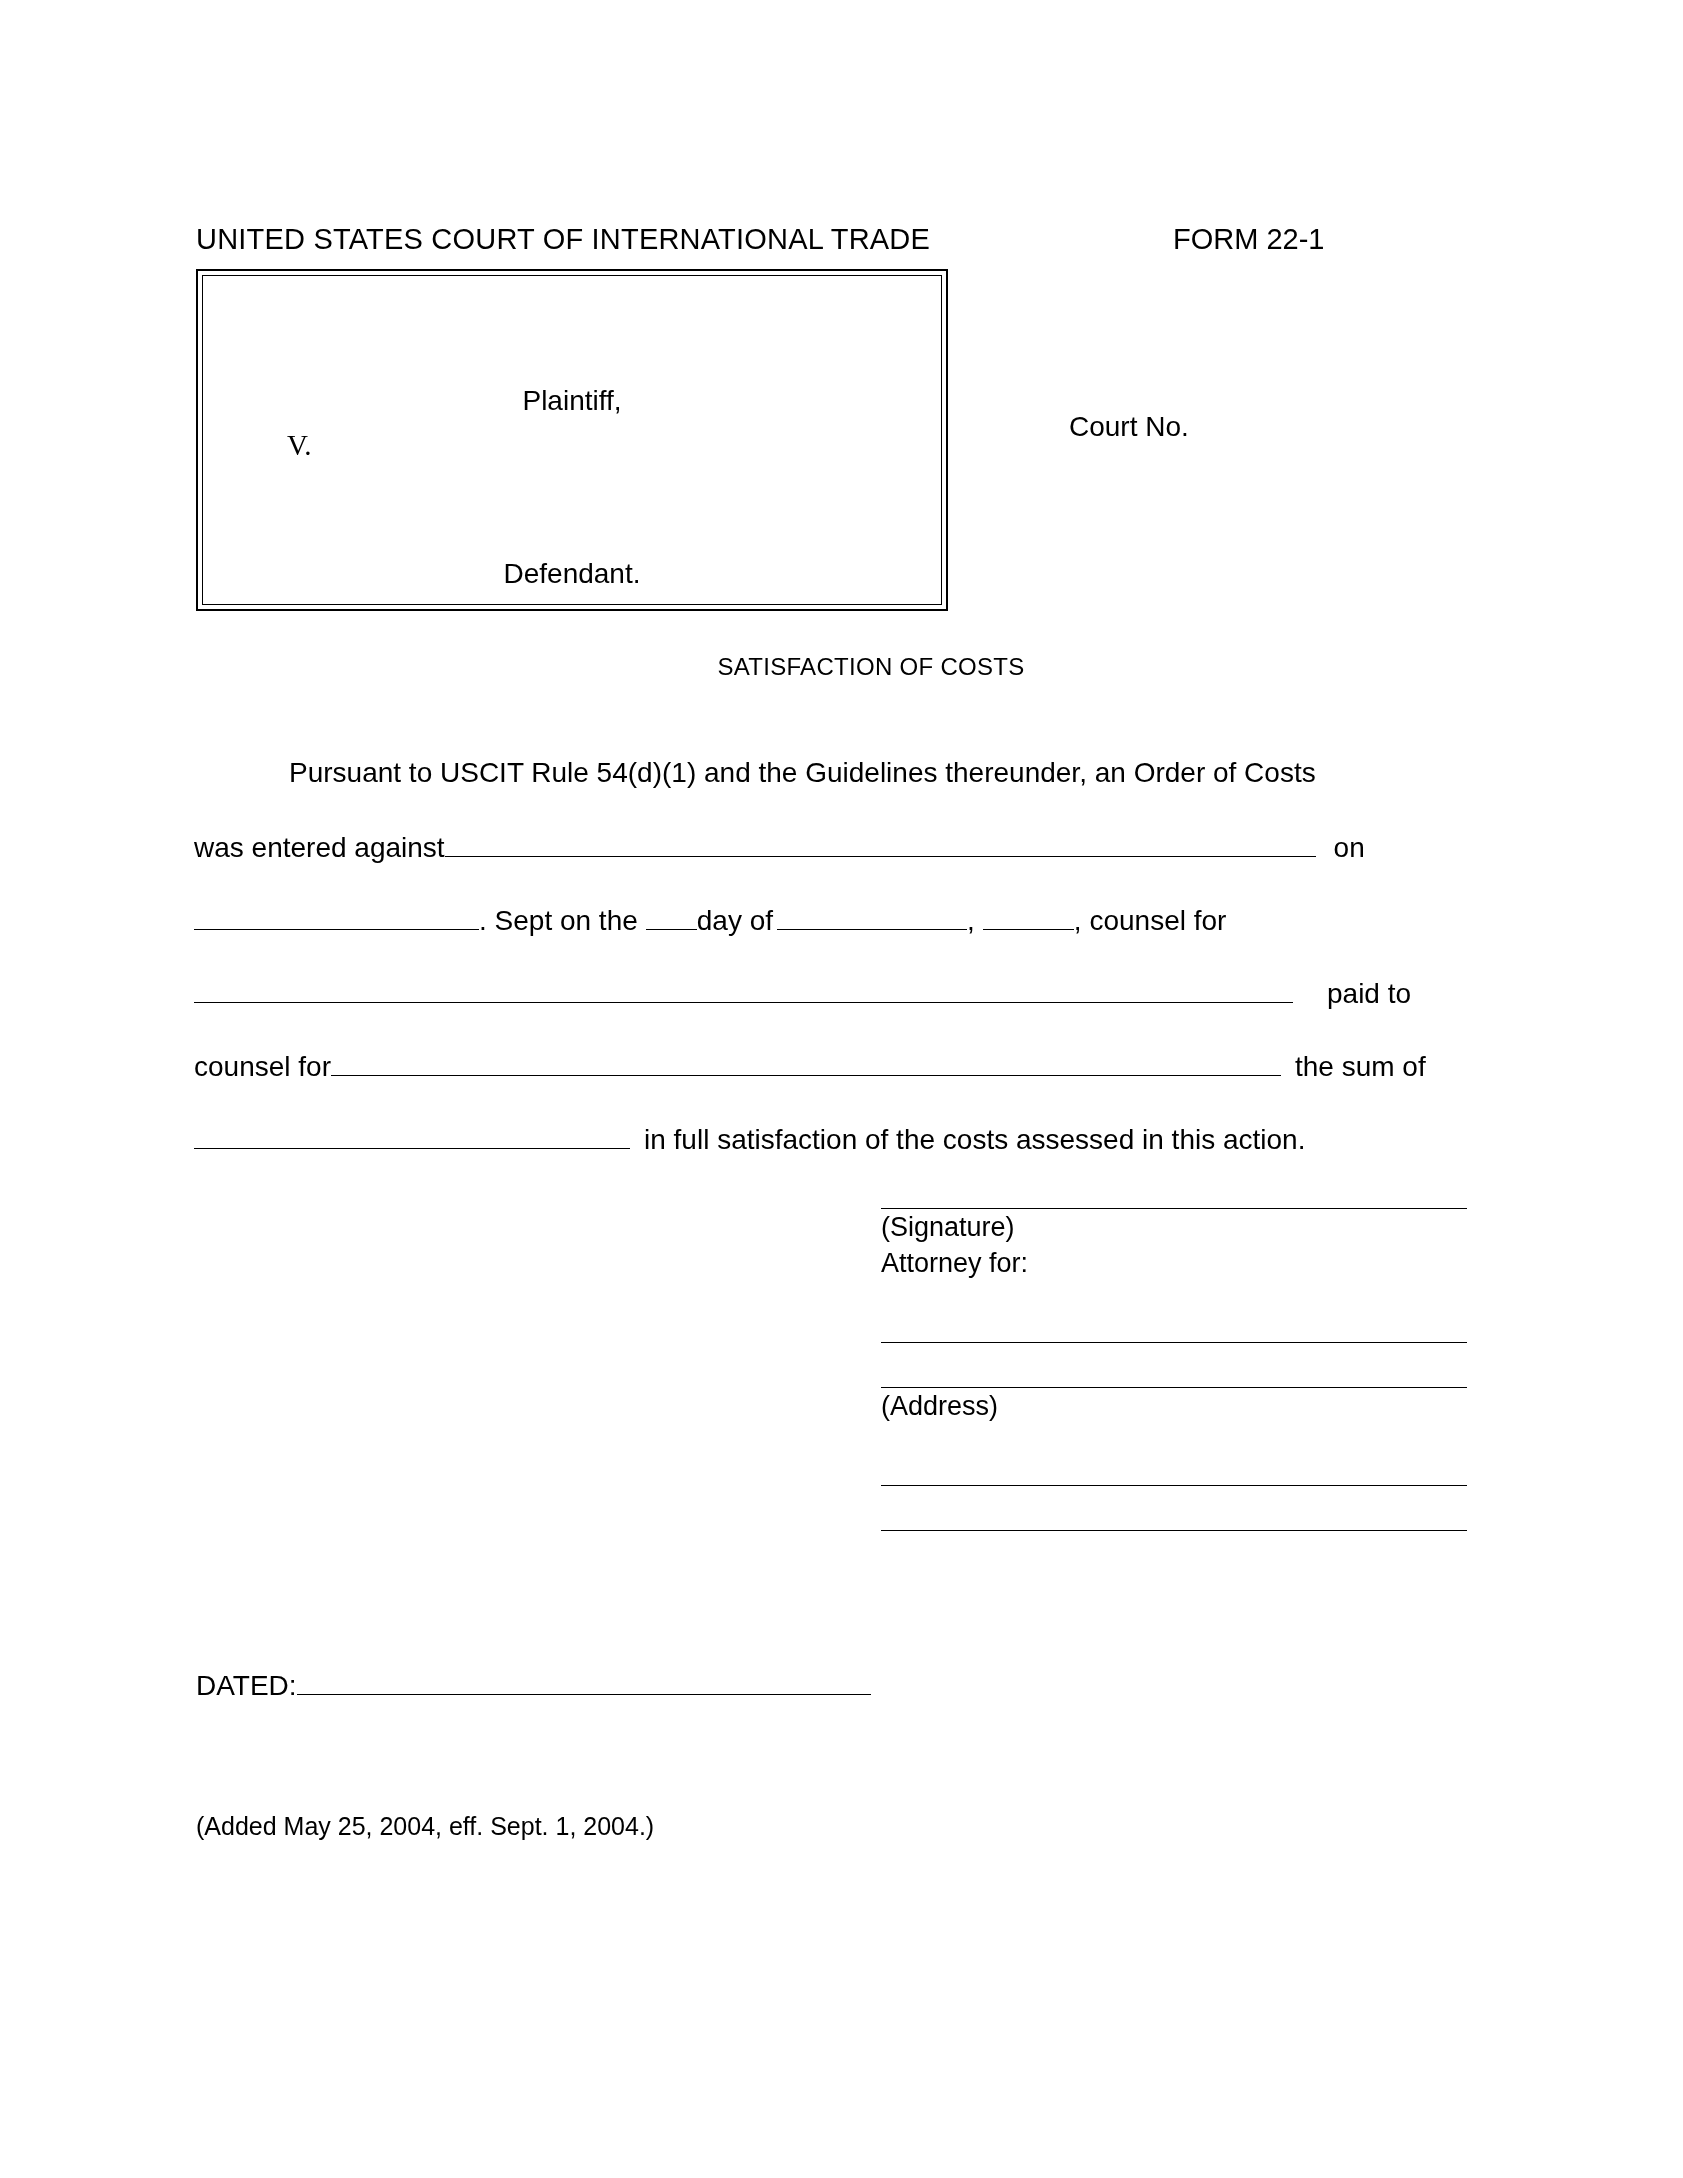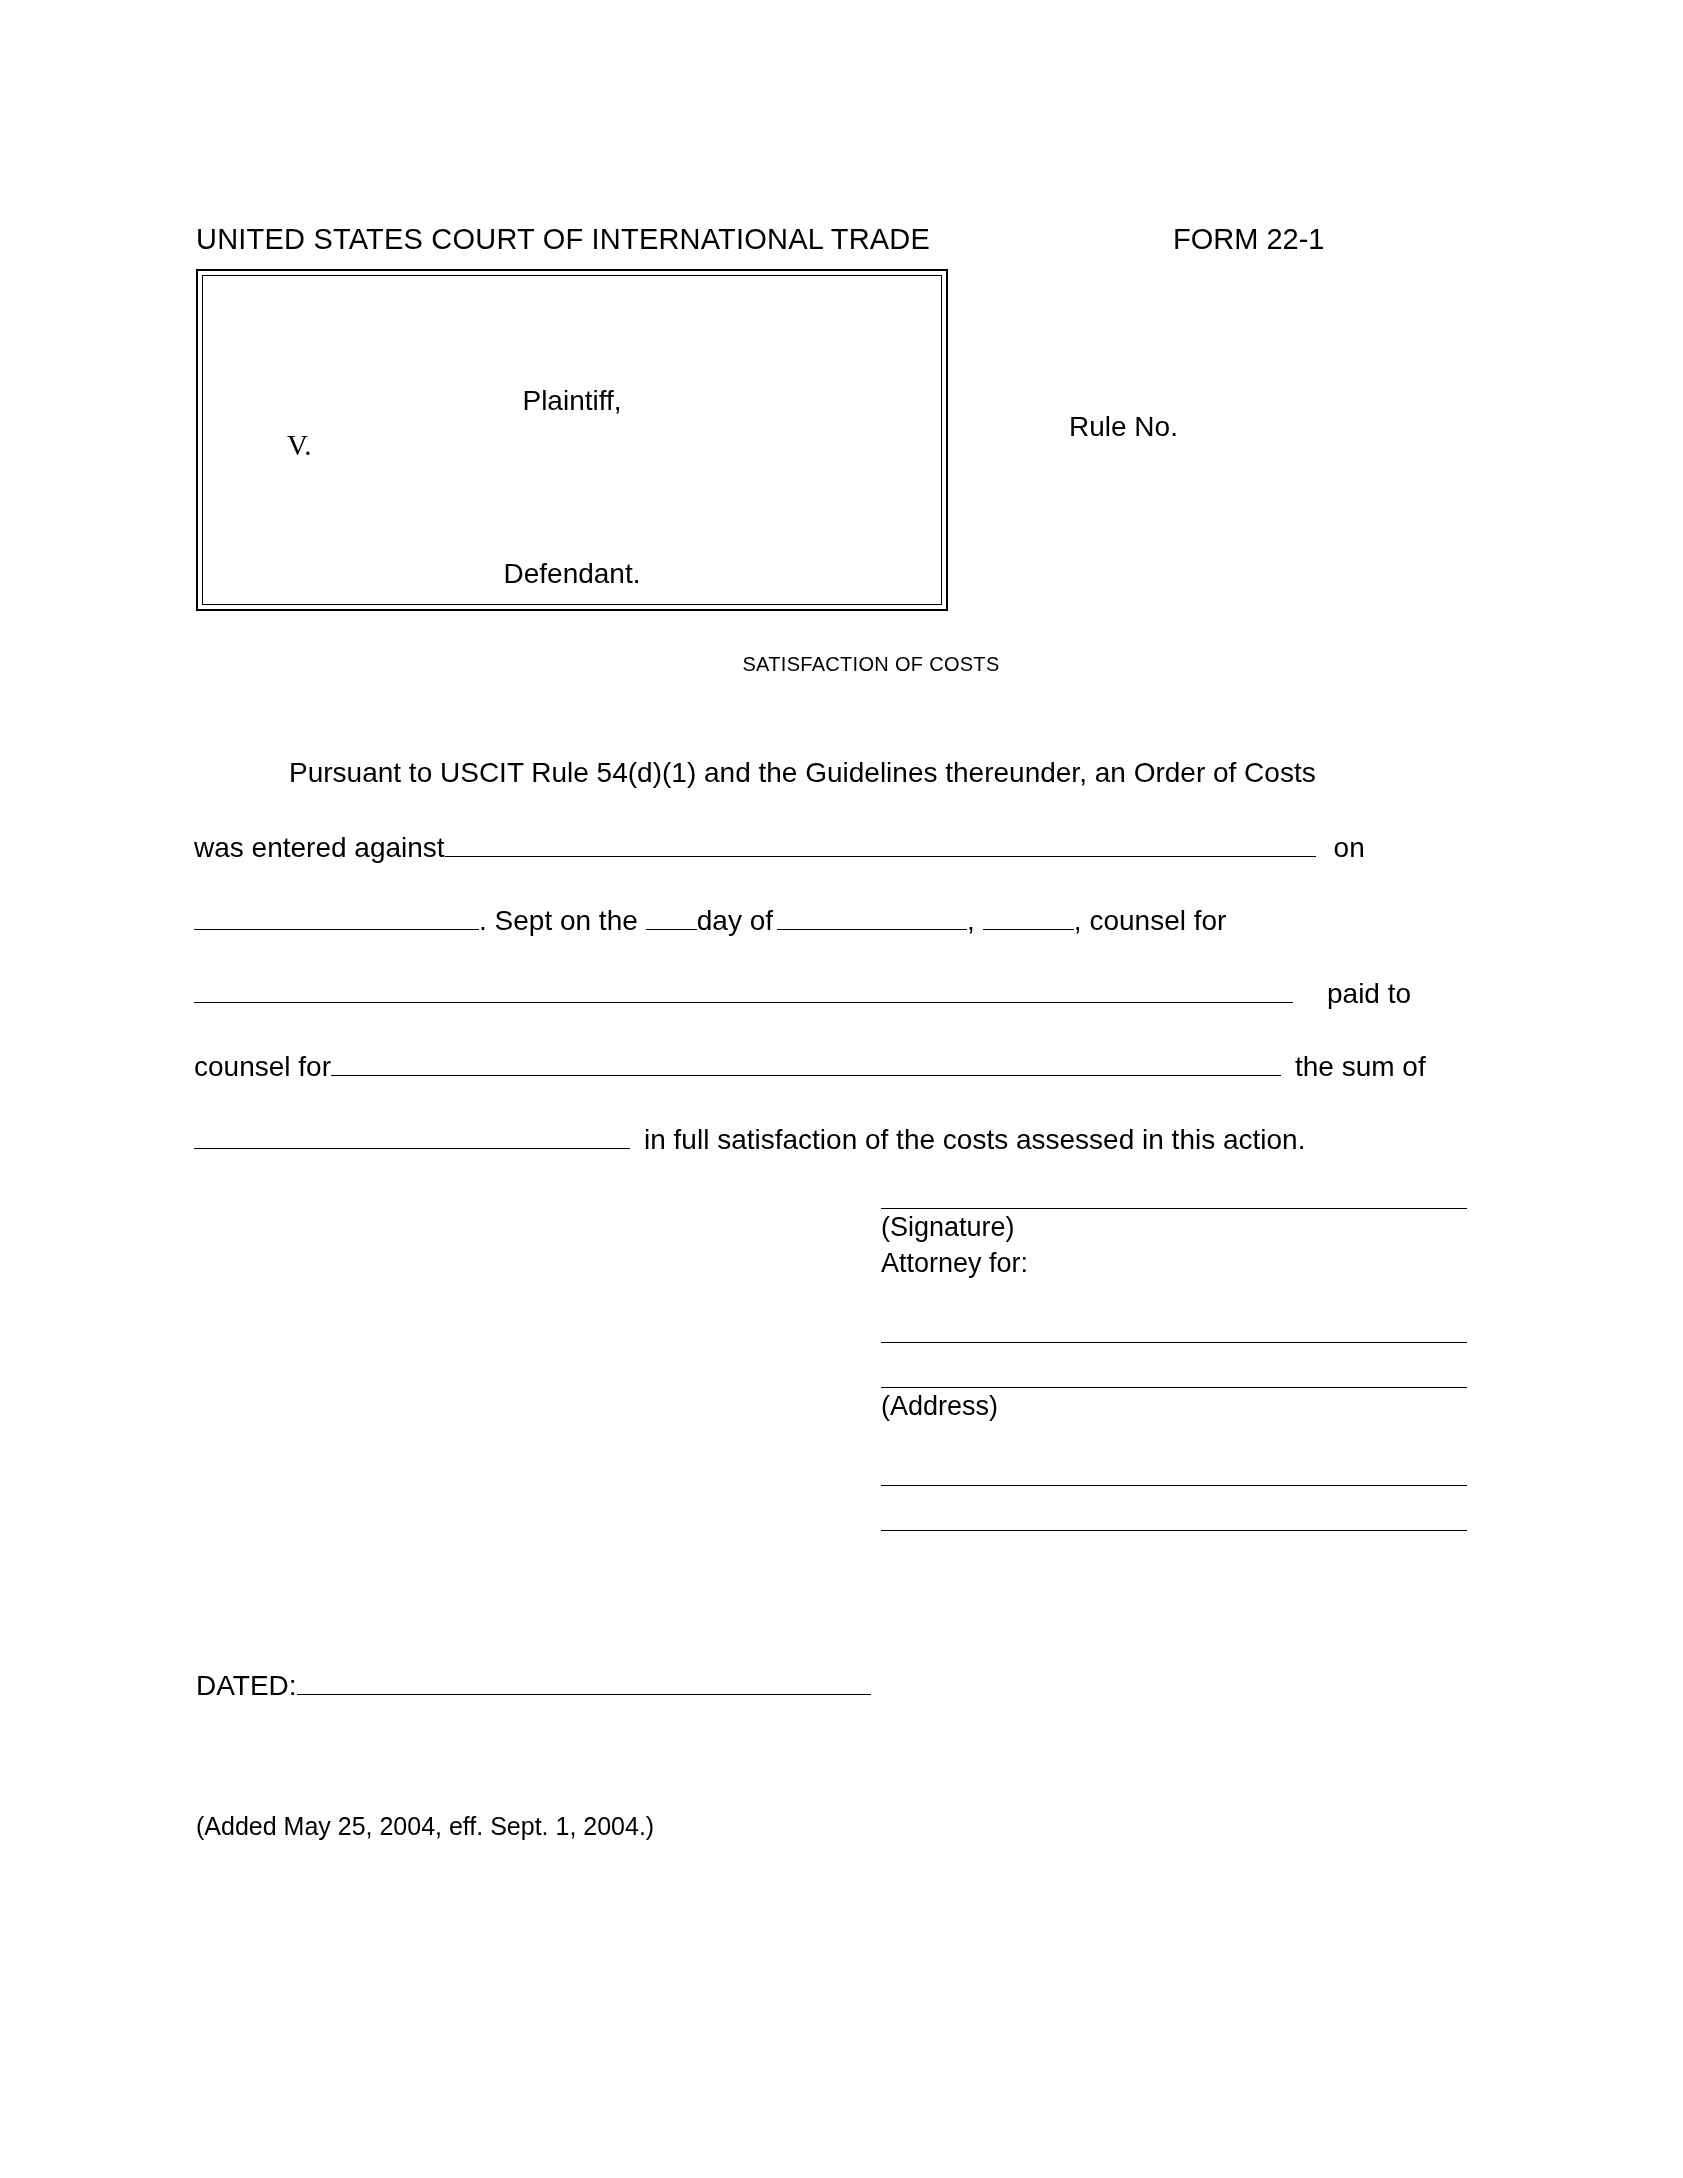--- a/index.html
+++ b/index.html
@@ -93,21 +93,21 @@
     font-size: 28px;
   }
 
   
   .doc-title {
     position: absolute;
     left: 0;
     top: 653px;
     width: 1683px;
     text-align: center;
-    font-size: 20px;
+    font-size: 24px;
     letter-spacing: 0.3px;
   }
   .doc-title span { padding-left: 59px; }
 
   
   .body-block {
     position: absolute;
     left: 194px;
     top: 757px;
     width: 1307px;
@@ -185,21 +185,21 @@
   </div>
 
   <div class="caption-outer">
     <div class="caption-inner">
       <div class="caption-plaintiff">Plaintiff,</div>
       <div class="caption-v">V.</div>
       <div class="caption-defendant">Defendant.</div>
     </div>
   </div>
 
-  <div class="court-no">Rule No.</div>
+  <div class="court-no">Court No.</div>
 
   <div class="doc-title"><span>SATISFACTION OF COSTS</span></div>
 
   <div class="body-block">
 
     <div class="line indent">
       <span class="txt">Pursuant to USCIT Rule 54(d)(1) and the Guidelines thereunder, an Order of Costs</span>
     </div>
 
     <div class="line">

